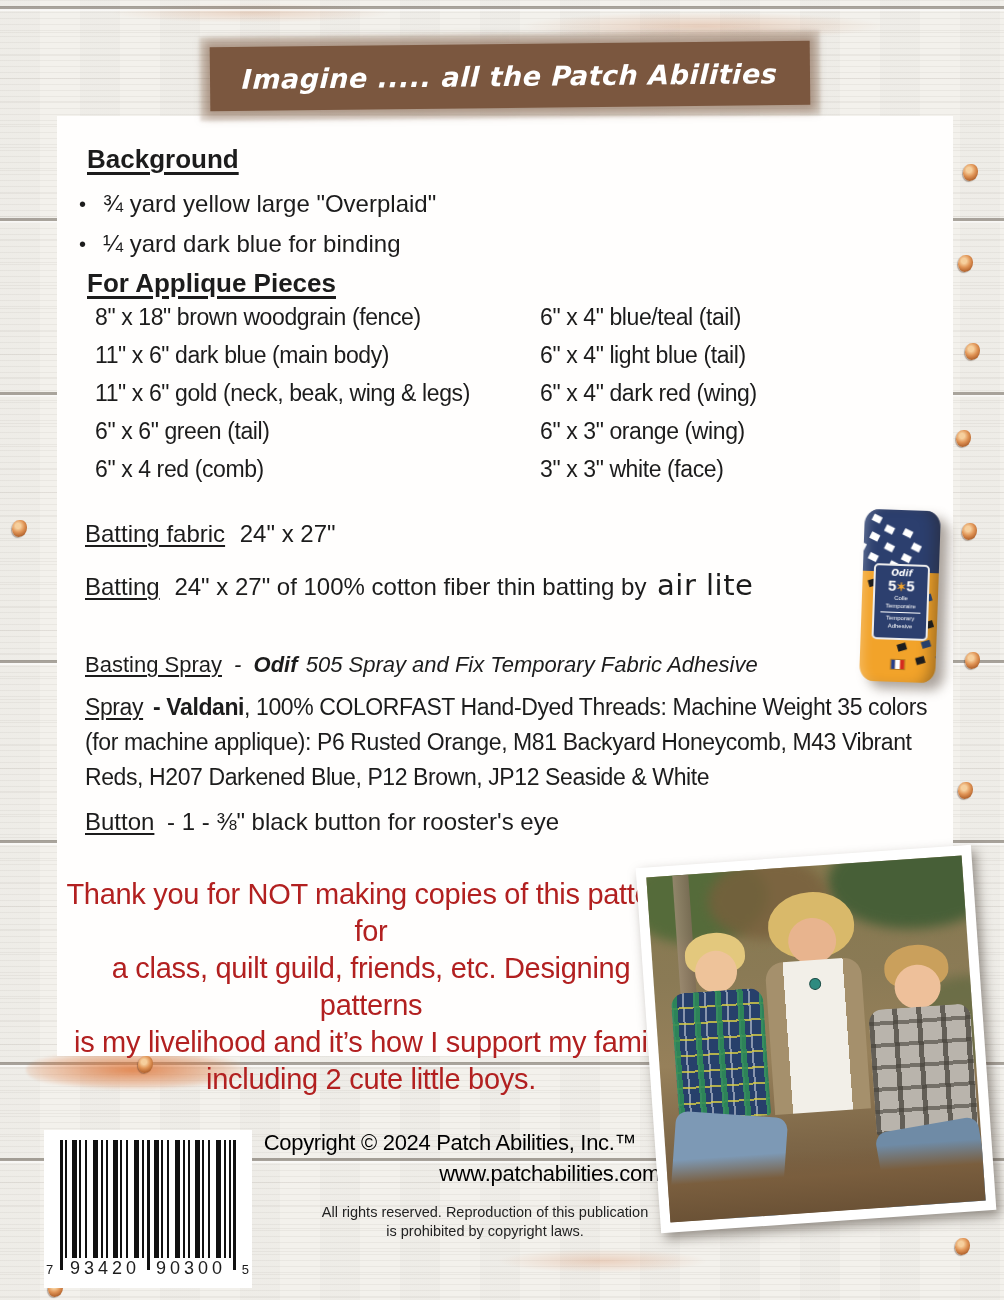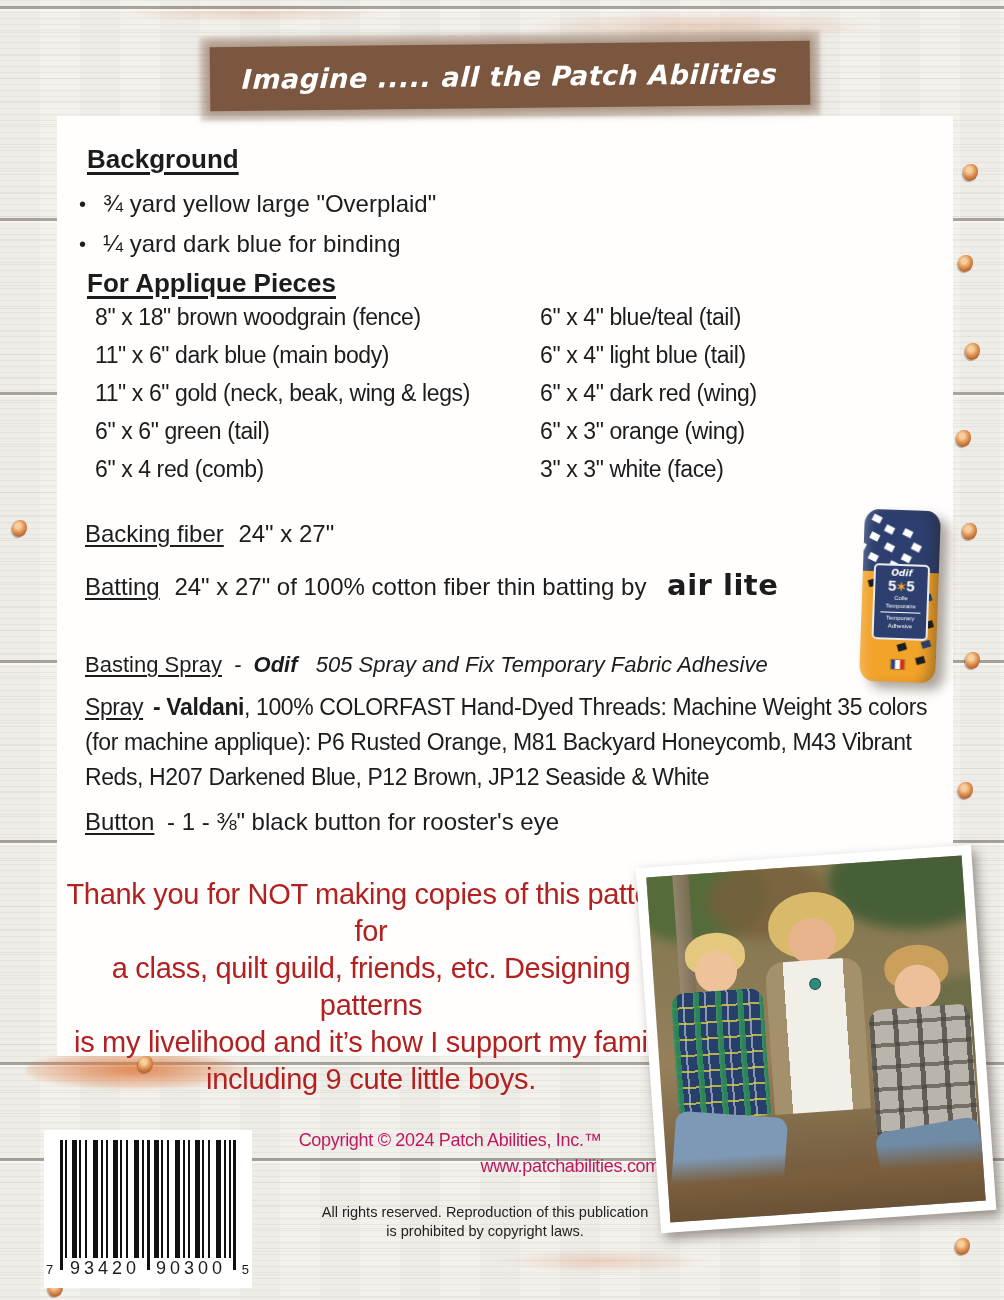--- a/index.html
+++ b/index.html
@@ -35,21 +35,21 @@
   .title-wrap{position:absolute;top:8px;left:0;width:100%;text-align:center;}
   .title{display:inline-block;font-weight:bold;font-size:27px;letter-spacing:1px;color:#0d0d0d;
     transform:scale(0.9,1.32);transform-origin:center top;border-bottom:3px solid #000;padding:0 3px 2px;}
   .sec-heading{position:absolute;left:30px;font-size:26px;font-weight:bold;
     text-decoration:underline;text-decoration-thickness:2.5px;text-underline-offset:4px;}
   .bullet-row{position:absolute;left:46px;font-size:24px;}
   .bullet-row::before{content:"•";position:absolute;left:-24px;top:3px;font-size:20px;}
   .ap-item{position:absolute;font-size:23px;letter-spacing:-0.4px;white-space:nowrap;}
   .line{position:absolute;left:28px;font-size:24px;white-space:nowrap;}
   .u{text-decoration:underline;text-decoration-thickness:2px;text-underline-offset:3px;}
-  .brand-air{font-family:"DejaVu Sans",sans-serif;font-weight:bold;font-size:29px;letter-spacing:0.5px;margin-left:14px;}
+  .brand-air{font-family:"DejaVu Sans",sans-serif;font-weight:normal;font-size:29px;letter-spacing:0.5px;margin-left:4px;}
   .italic{font-style:italic;}
   .bold{font-weight:bold;}
   #basting-line{font-size:22px;}
   .para{position:absolute;left:28px;width:866px;font-size:23px;line-height:35px;letter-spacing:-0.4px;}
   #notice{position:absolute;left:8px;top:760px;width:612px;text-align:center;color:#b22020;
     font-size:29px;line-height:37px;letter-spacing:-0.3px;}
 
   
   .can{position:absolute;left:862px;top:510px;width:76px;height:172px;transform:rotate(2deg);z-index:5;
     filter:drop-shadow(9px 7px 6px rgba(70,55,40,0.45));}
@@ -105,21 +105,21 @@
   .bars{position:absolute;left:16px;top:10px;width:176px;height:118px;
     background:repeating-linear-gradient(90deg,#111 0 2px,#fff 2px 5px,#111 5px 7px,#fff 7px 12px,#111 12px 17px,#fff 17px 19px,#111 19px 21px,#fff 21px 25px,#111 25px 27px,#fff 27px 33px,#111 33px 38px,#fff 38px 41px);}
   .guard{position:absolute;top:10px;width:3px;height:130px;background:#111;}
   .bc-digits{position:absolute;left:0;top:128px;width:100%;display:flex;align-items:baseline;
     justify-content:space-between;padding:0 2px;box-sizing:border-box;font-size:18px;letter-spacing:1px;}
   .bc-digits .small{font-size:13px;}
   .bc-digits .grp{letter-spacing:4px;}
 
   
   .copyright{position:absolute;left:240px;top:1130px;width:420px;text-align:center;z-index:3;
-    font-size:18px;letter-spacing:-0.3px;color:#be185d;}
+    font-size:22px;letter-spacing:-0.3px;color:#000000;}
   .copyright .www{margin-top:5px;text-align:right;}
   .legal{position:absolute;left:300px;top:1203px;width:370px;text-align:center;z-index:3;
     font-size:14.5px;line-height:19px;color:#222;}
 </style>
 </head>
 <body>
 
 <div class="plank" style="top:6px"></div>
 <div class="plank" style="top:218px"></div>
 <div class="plank" style="top:392px"></div>
@@ -162,52 +162,52 @@
   <div class="ap-item" style="left:38px;top:302px">6" x 6" green (tail)</div>
   <div class="ap-item" style="left:38px;top:340px">6" x 4 red (comb)</div>
 
   <div class="ap-item" style="left:483px;top:188px">6" x 4" blue/teal (tail)</div>
   <div class="ap-item" style="left:483px;top:226px">6" x 4" light blue (tail)</div>
   <div class="ap-item" style="left:483px;top:264px">6" x 4" dark red (wing)</div>
   <div class="ap-item" style="left:483px;top:302px">6" x 3" orange (wing)</div>
   <div class="ap-item" style="left:483px;top:340px">3" x 3" white (face)</div>
 
   <div class="line" style="top:404px">
-    <span class="u">Backing fiber</span>
+    <span class="u">Batting fabric</span>
     <span style="margin-left:8px">24" x 27"</span>
   </div>
 
   <div class="line" style="top:452px">
     <span class="u">Batting</span>
     <span style="margin-left:8px">24" x 27" of 100% cotton fiber thin batting by</span>
     <span class="brand-air">air lite</span>
   </div>
 
   <div class="line" id="basting-line" style="top:536px">
     <span class="u">Basting Spray</span>
     <span class="italic" style="margin-left:6px">-</span>
     <span class="italic bold" style="margin-left:6px">Odif</span>
-    <span class="italic" style="margin-left:12px">505 Spray and Fix Temporary Fabric Adhesive</span>
+    <span class="italic" style="margin-left:2px">505 Spray and Fix Temporary Fabric Adhesive</span>
   </div>
 
   <div class="para" style="top:574px">
     <span class="u">Spray</span>
     <span class="bold" style="margin-left:4px">- Valdani</span><span>, 100% COLORFAST Hand-Dyed Threads: Machine Weight 35 colors (for machine applique): P6 Rusted Orange, M81 Backyard Honeycomb, M43 Vibrant Reds, H207 Darkened Blue, P12 Brown, JP12 Seaside &amp; White</span>
   </div>
 
   <div class="line" style="top:692px">
     <span class="u">Button</span>
     <span style="margin-left:6px">- 1 - ⅜" black button for rooster's eye</span>
   </div>
 
   <div id="notice">
     <div>Thank you for NOT making copies of this pattern for</div>
     <div>a class, quilt guild, friends, etc.  Designing patterns</div>
     <div>is my livelihood and it’s how I support my family</div>
-    <div>including 9 cute little boys.</div>
+    <div>including 2 cute little boys.</div>
   </div>
 </div>
 
 <div class="can">
   <div class="can-body">
     <div class="confetti-w"></div>
     <div class="confetti-d"></div>
     <div class="can-label">
       <div class="odif-script">Odif</div>
       <div class="five"><span>5</span><span class="star">✶</span><span>5</span></div>

